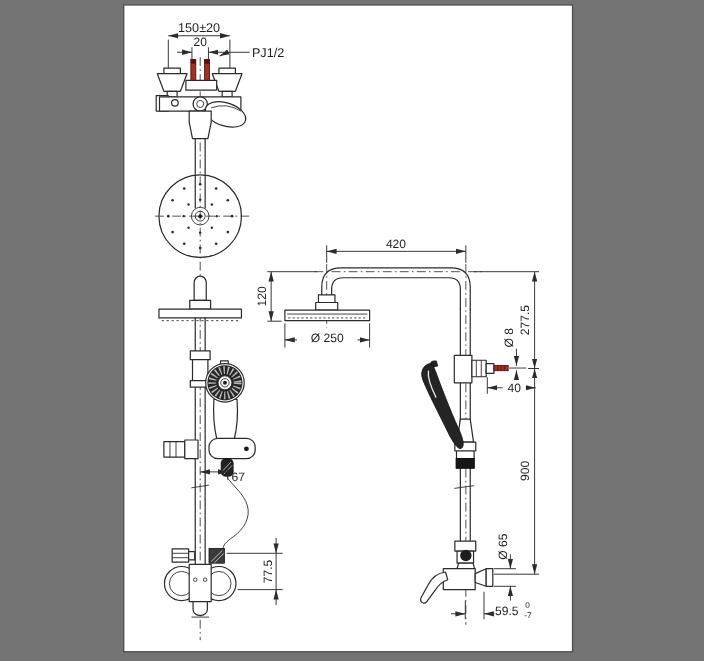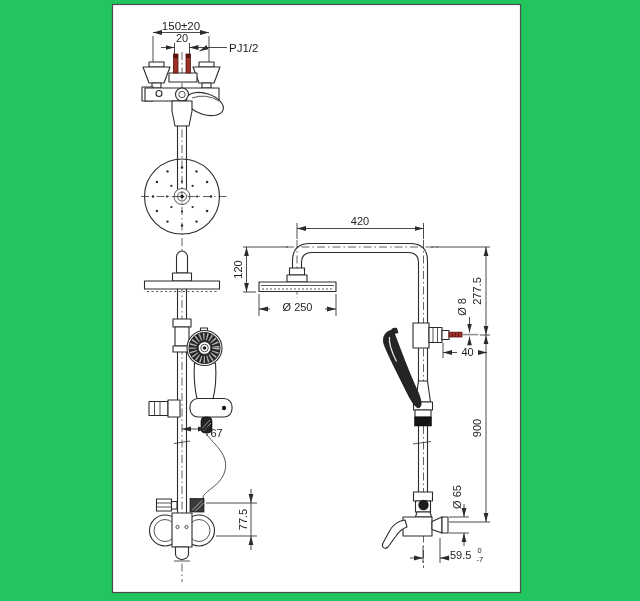--- a/index.html
+++ b/index.html
@@ -1,16 +1,16 @@
 <!DOCTYPE html>
 <html><head>
 <meta charset="utf-8">
 <style>
   html,body{margin:0;padding:0;background:#ffffff;}
-  .stage{width:640px;height:601px;position:relative;background:#22c55e;font-family:"Liberation Sans",sans-serif;}
+  .stage{width:640px;height:601px;position:relative;background:#737373;font-family:"Liberation Sans",sans-serif;}
   svg{display:block;}
   svg text{font-family:"Liberation Sans",sans-serif;fill:#1f1f1f;}
   .dim{font-size:11px;}
   .dim-big{font-size:11.5px;}
   .tol{font-size:7.5px;}
   .ln{stroke:#2b2b2b;fill:none;stroke-width:1.1;stroke-linejoin:round;stroke-linecap:round;}
   .thin{stroke:#2b2b2b;fill:none;stroke-width:0.8;}
   .ext{stroke:#2b2b2b;fill:none;stroke-width:0.85;}
   .cl{stroke:#3a3a3a;fill:none;stroke-width:0.8;stroke-dasharray:8 3 1.5 3;}
   .wfill{fill:#ffffff;stroke:#2b2b2b;stroke-width:1.1;stroke-linejoin:round;}

